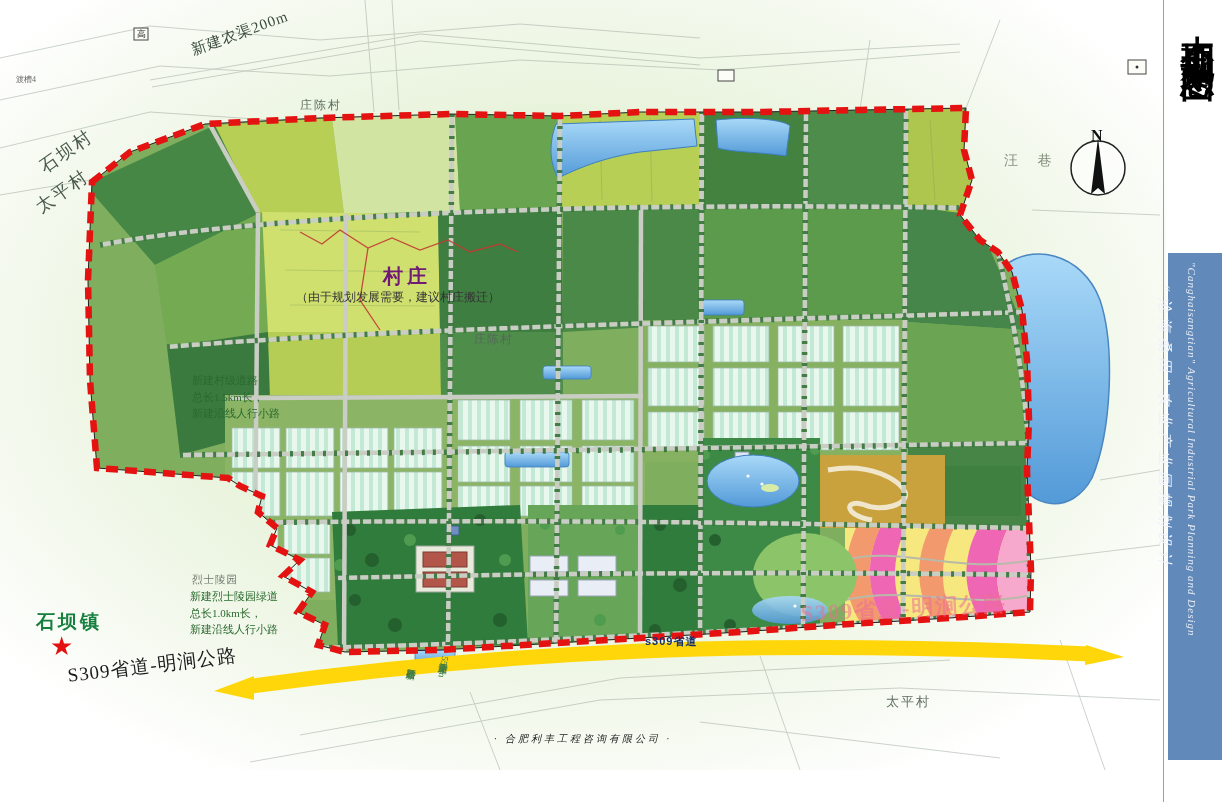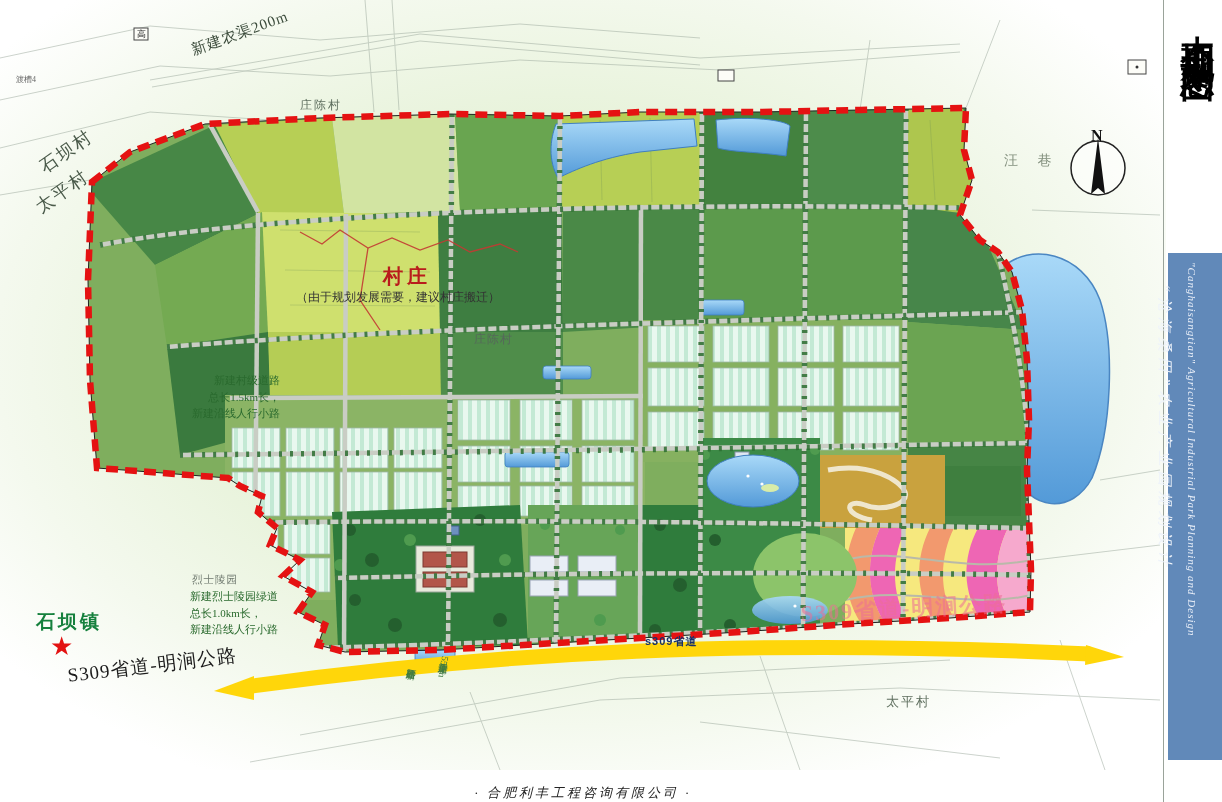--- a/index.html
+++ b/index.html
@@ -15,22 +15,22 @@
   .sidebar-title{position:absolute;left:1176px;top:8px;width:44px;height:252px;
       writing-mode:vertical-rl;text-orientation:upright;letter-spacing:7px;
       font-size:34px;font-weight:700;color:#000;font-family:"Liberation Serif",serif;}
   .side-strip{position:absolute;left:1168px;top:253px;width:54px;height:507px;background:#6189b9;}
   .strip-cn{position:absolute;left:1174px;top:284px;transform:rotate(90deg);transform-origin:0 0;
       font-size:15px;font-style:italic;letter-spacing:5px;color:#eef3fa;white-space:nowrap;
       font-family:"Liberation Serif",serif;}
   .strip-en{position:absolute;left:1198px;top:262px;transform:rotate(90deg);transform-origin:0 0;
       font-size:11px;font-style:italic;letter-spacing:1px;color:#e8eef8;white-space:nowrap;
       font-family:"Liberation Serif",serif;}
-  .footer{position:absolute;left:0;top:784px;width:1166px;text-align:center;
-      font-size:13px;font-style:italic;letter-spacing:3px;color:#222;
+  .footer{position:absolute;left:0;top:732px;width:1166px;text-align:center;
+      font-size:10px;font-style:italic;letter-spacing:3px;color:#222;
       font-family:"Liberation Serif",serif;}
   .star{position:absolute;left:50px;top:634px;font-size:26px;color:#e31212;line-height:1;}
 </style>
 </head>
 <body>
 
 <div class="page">
 
   <div class="map-wrap">
   <svg width="1166" height="770" viewBox="0 0 1166 770">
@@ -293,25 +293,25 @@
       <rect x="1128" y="60" width="18" height="14"></rect>
       <rect x="718" y="70" width="16" height="11"></rect>
       <circle cx="1137" cy="67" r="1.5" fill="#333" stroke="none"></circle>
     </g>
   </svg>
 
   <div class="lbl serif" style="left:188px;top:40px;font-size:15px;color:#3a4a3a;letter-spacing:1px;transform:rotate(-20deg);transform-origin:0 0;">新建农渠200m</div>
   <div class="lbl serif" style="left:300px;top:96px;font-size:12px;color:#5f6f5f;letter-spacing:2px;">庄陈村</div>
   <div class="lbl serif" style="left:34px;top:158px;font-size:18px;color:#4a5a4a;letter-spacing:2px;transform:rotate(-35deg);transform-origin:0 0;">石坝村</div>
   <div class="lbl serif" style="left:30px;top:198px;font-size:18px;color:#4a5a4a;letter-spacing:2px;transform:rotate(-35deg);transform-origin:0 0;">太平村</div>
-  <div class="lbl serif" style="left:383px;top:261px;font-size:20px;color:#b91c1c;letter-spacing:4px;font-weight:600;">村庄</div>
+  <div class="lbl serif" style="left:383px;top:261px;font-size:20px;color:#701a75;letter-spacing:4px;font-weight:600;">村庄</div>
   <div class="lbl serif" style="left:296px;top:288px;font-size:12px;color:#333;">（由于规划发展需要，建议村庄搬迁）</div>
   <div class="lbl serif" style="left:474px;top:330px;font-size:12px;color:#55685a;letter-spacing:1px;">庄陈村</div>
   <div class="lbl serif" style="left:1004px;top:150px;font-size:14px;color:#84917f;letter-spacing:8px;">汪 巷</div>
-  <div class="lbl serif" style="left:192px;top:372px;font-size:11px;color:#2a6a2e;text-align:right;">新建村级道路
+  <div class="lbl serif" style="left:192px;top:372px;font-size:11px;color:#2a6a2e;">新建村级道路
 总长1.5km长，
 新建沿线人行小路</div>
   <div class="lbl serif" style="left:192px;top:560px;font-size:10.5px;color:#707a70;letter-spacing:1px;margin-top:12px;">烈士陵园</div>
   <div class="lbl serif" style="left:190px;top:588px;font-size:11px;color:#2a6a2e;">新建烈士陵园绿道
 总长1.0km长，
 新建沿线人行小路</div>
   <div class="lbl serif" style="left:36px;top:608px;font-size:19px;color:#15803d;letter-spacing:3px;font-weight:700;">石坝镇</div>
   <div class="star">★</div>
   <div class="lbl serif" style="left:66px;top:662px;font-size:19px;color:#1b1b1b;letter-spacing:1px;transform:rotate(-7deg);transform-origin:0 0;">S309省道-明涧公路</div>
   <div class="lbl sans" style="left:645px;top:633px;font-size:11px;font-weight:bold;color:#16306b;letter-spacing:1px;">s309省道</div>

